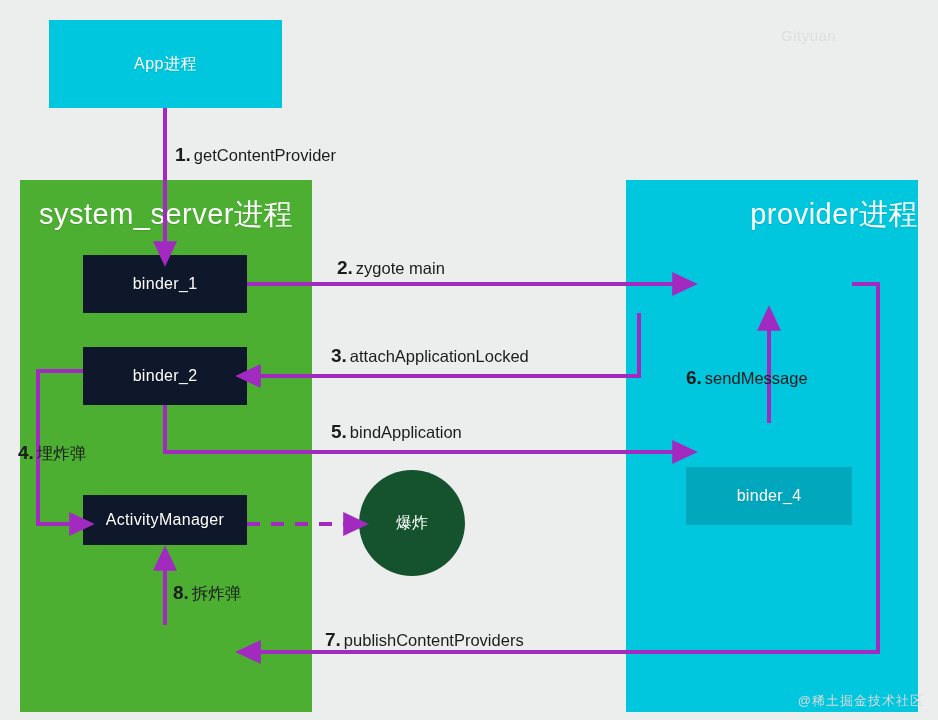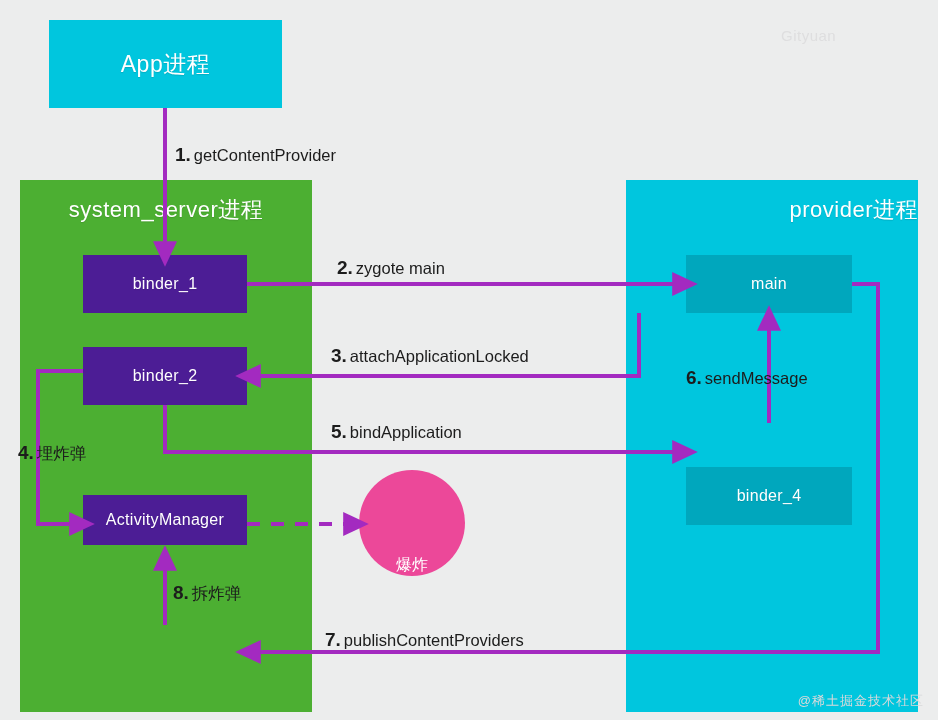--- a/index.html
+++ b/index.html
@@ -8,58 +8,58 @@
     background:#eceded;
     font-family:"Liberation Sans","DejaVu Sans",sans-serif;
     overflow:hidden;
   }
   #stage{position:relative;width:938px;height:720px;overflow:hidden;background:#eceded;}
 
   
   .proc-box{position:absolute;box-sizing:border-box;}
   .proc-title{
     position:absolute;left:0;right:0;text-align:center;
-    color:#ffffff;font-size:22px;letter-spacing:.5px;
+    color:#ffffff;font-size:29px;letter-spacing:.5px;
     text-shadow:0 1px 1px rgba(0,0,0,.12);
   }
   #app-proc{
     left:49px;top:20px;width:233px;height:88px;background:#00c6de;
   }
-  #app-proc .proc-title{top:50%;transform:translateY(-50%);font-size:23px;}
+  #app-proc .proc-title{top:50%;transform:translateY(-50%);font-size:16px;}
   #sys-proc{
     left:20px;top:180px;width:292px;height:532px;background:#4caf32;
   }
   #sys-proc .proc-title{top:15px;}
   #prov-proc{
     left:626px;top:180px;width:292px;height:532px;background:#00c6de;
   }
   #prov-proc .proc-title{top:15px;text-align:right;}
 
   
   .node{
     position:absolute;box-sizing:border-box;
     display:flex;align-items:center;justify-content:center;
     color:#fff;font-size:16px;letter-spacing:.3px;
     text-shadow:0 1px 1px rgba(0,0,0,.1);
   }
-  .node.green{background:#4c1d95;}
+  .node.green{background:#0f172a;}
   .node.cyan{background:#00a7bd;}
 
   #n-binder1{left:83px;top:255px;width:164px;height:58px;}
   #n-binder2{left:83px;top:347px;width:164px;height:58px;}
   #n-am     {left:83px;top:495px;width:164px;height:50px;}
   #n-binder3{left:83px;top:625px;width:164px;height:58px;}
   #n-main   {left:686px;top:255px;width:166px;height:58px;}
   #n-binder4{left:686px;top:423px;width:166px;height:58px;margin-top:44px;}
 
   
   #bomb{
     position:absolute;left:359px;top:470px;width:106px;height:106px;
-    border-radius:50%;background:#ec4899;
-    display:flex;align-items:flex-end;justify-content:center;
+    border-radius:50%;background:#14532d;
+    display:flex;align-items:center;justify-content:center;
     color:#ffffff;font-size:16px;
   }
 
   
   #wires{position:absolute;left:0;top:0;width:938px;height:720px;pointer-events:none;}
 
   
   .step{
     position:absolute;white-space:nowrap;color:#1c1c1c;
     font-size:16.5px;line-height:1;
@@ -100,21 +100,20 @@
   </div>
 
   <div class="proc-box" id="prov-proc">
     <div class="proc-title">provider进程</div>
   </div>
 
   <div class="node green" id="n-binder1">binder_1</div>
   <div class="node green" id="n-binder2">binder_2</div>
   <div class="node green" id="n-am">ActivityManager</div>
 
-  <div class="node cyan" id="n-main">main</div>
   <div class="node cyan" id="n-binder4">binder_4</div>
 
   <div id="bomb">
     <span>爆炸</span>
   </div>
 
   <svg id="wires" viewBox="0 0 938 720" width="938" height="720" xmlns="http://www.w3.org/2000/svg">
     <defs>
       <marker id="ah" markerWidth="7" markerHeight="7" refX="2.2" refY="3.2" orient="auto" markerUnits="strokeWidth">
         <path d="M0,0.2 L6.4,3.2 L0,6.2 z" fill="#a32ac0"></path>

